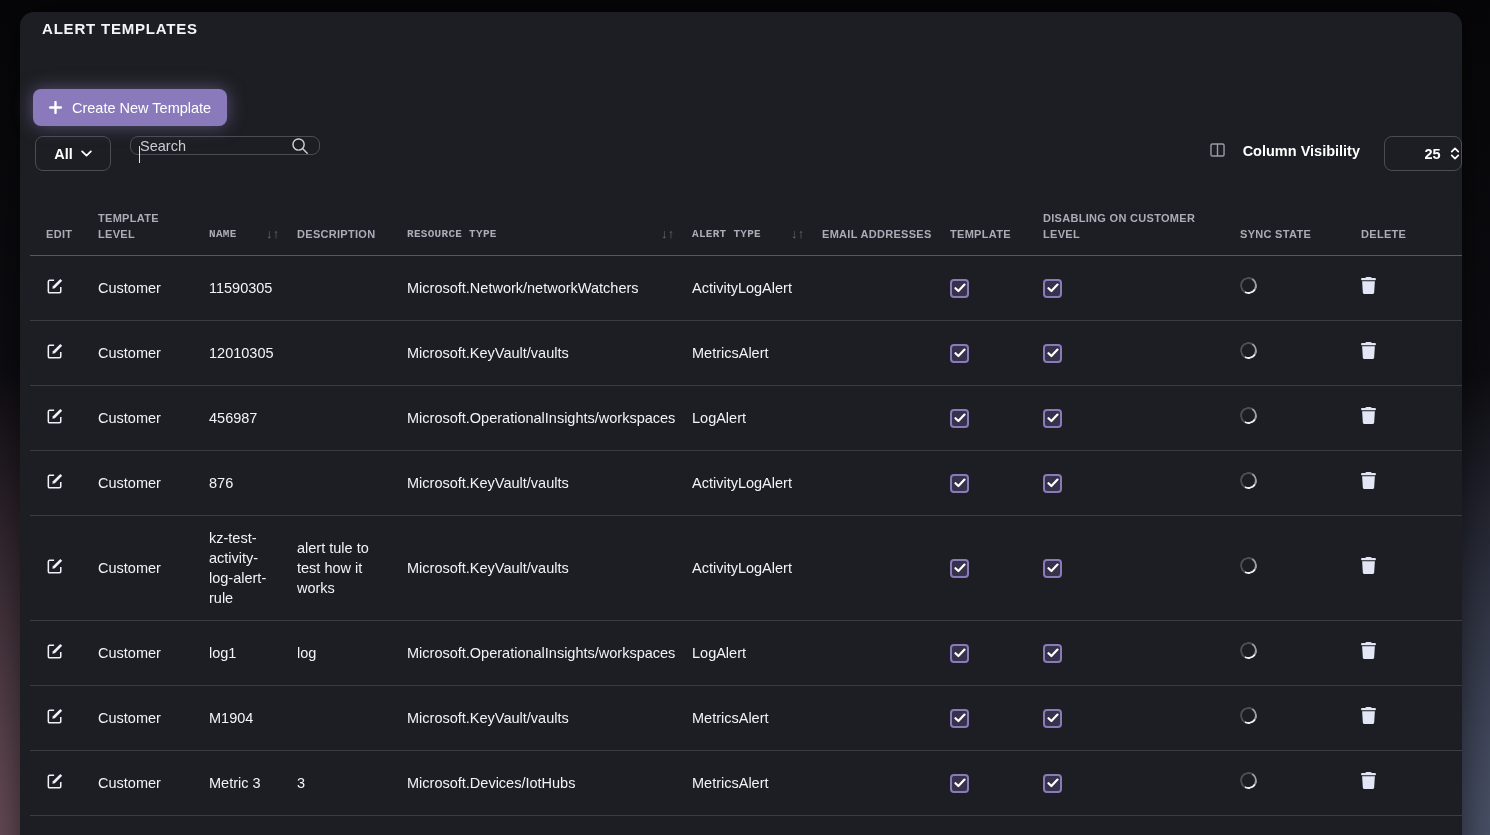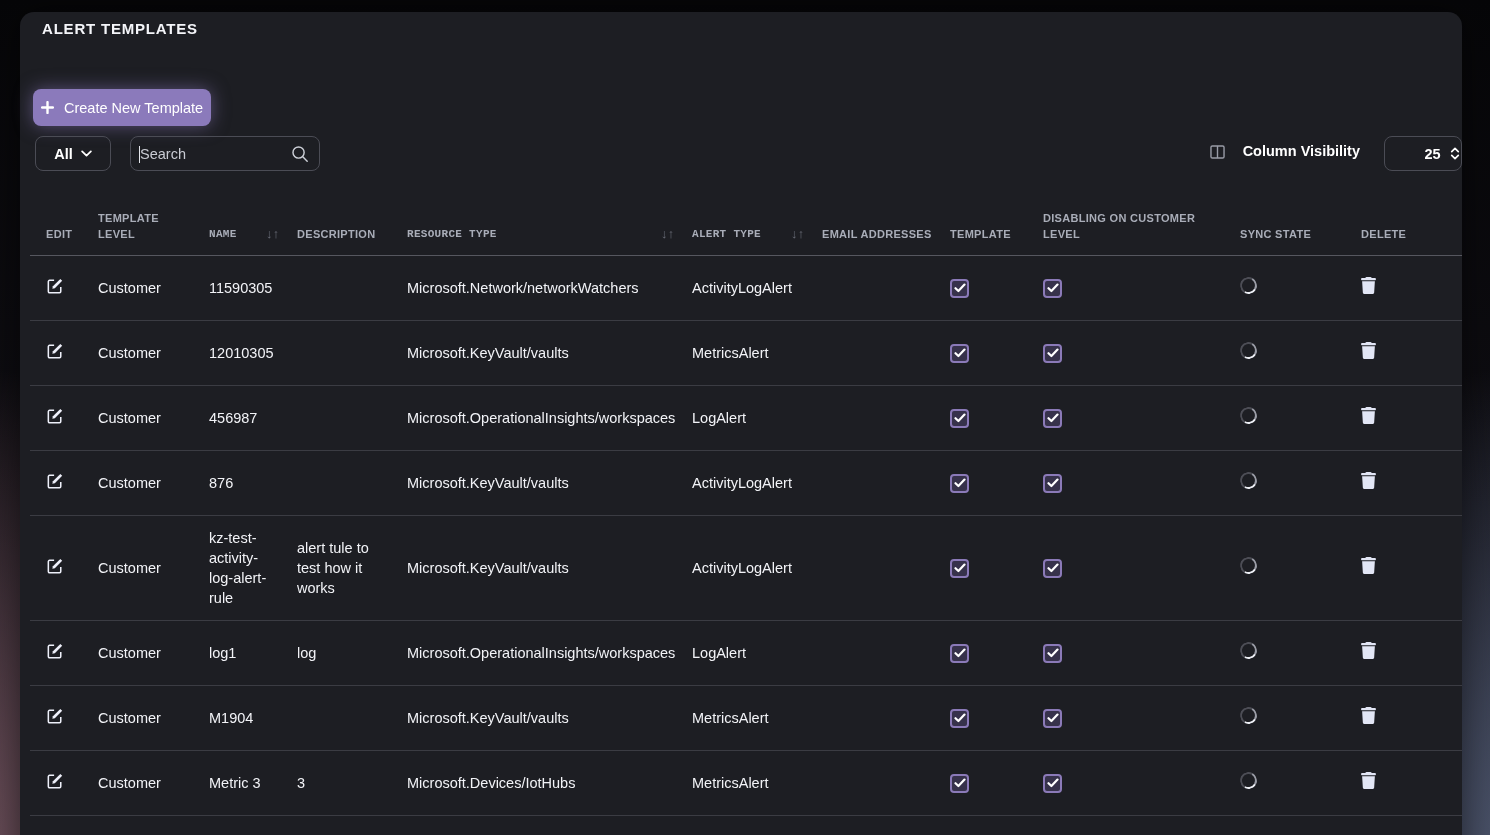--- a/index.html
+++ b/index.html
@@ -16,46 +16,46 @@
     position: absolute; left: 20px; top: 12px; width: 1442px; height: 905px;
     background: #1d1e23; border-radius: 14px 14px 0 0;
     box-shadow: 0 0 34px rgba(0,0,0,.5);
   }
   .page-title {
     position: absolute; left: 22px; top: 8px;
     font-size: 15px; font-weight: 700; letter-spacing: .8px; color: #f4f5f9;
   }
   .create-btn {
     position: absolute; left: 13px; top: 77px; height: 37px;
-    display: inline-flex; align-items: center; gap: 10px; padding: 0 8px;
+    display: inline-flex; align-items: center; gap: 10px; padding: 0 16px;
     background: #8b7abb; color: #fff; border: none; border-radius: 8px;
     font-family: inherit; font-size: 14.5px; font-weight: 500; cursor: pointer;
     box-shadow: 0 0 18px rgba(139,122,187,.55);
   }
   .filter-pill {
     position: absolute; left: 15px; top: 124px; width: 76px; height: 35px;
     border: 1px solid #4b4c55; border-radius: 8px; background: transparent;
     display: flex; align-items: center; justify-content: center; gap: 8px;
     color: #fff; font-weight: 700; font-size: 14.5px; cursor: pointer;
   }
   .search-box {
-    position: absolute; left: 110px; top: 124px; width: 190px; height: 35px;
+    position: absolute; left: 110px; top: 124px; width: 190px; height: 19px;
     border: 1px solid #4b4c55; border-radius: 8px;
     display: flex; align-items: center;
   }
   .search-box input {
     flex: 1; min-width: 0; background: transparent; border: none; outline: none;
     color: #e9eaef; font-family: inherit; font-size: 14.5px; padding: 0 6px 0 9px;
   }
   .search-box input::placeholder { color: #c9cbd3; opacity: 1; }
   .search-caret { position: absolute; left: 8px; top: 9px; width: 1px; height: 17px; background: #e4e6ec; }
   .search-glyph { display: inline-flex; padding-right: 10px; }
   .colvis {
     position: absolute; right: 102px; top: 131px;
-    display: inline-flex; align-items: flex-end; gap: 18px;
+    display: inline-flex; align-items: flex-start; gap: 18px;
     color: #fff; font-weight: 700; font-size: 14.5px; cursor: pointer;
   }
   .page-size {
     position: absolute; right: 0px; top: 124px; width: 78px; height: 35px;
     border: 1px solid #4b4c55; border-radius: 8px;
     display: flex; align-items: center; justify-content: center; gap: 9px;
     color: #fff; font-weight: 700; font-size: 14.5px; cursor: pointer; padding-left: 38px;
   }
   table.grid {
     position: absolute; top: 198px; left: 10px; width: 1432px;

